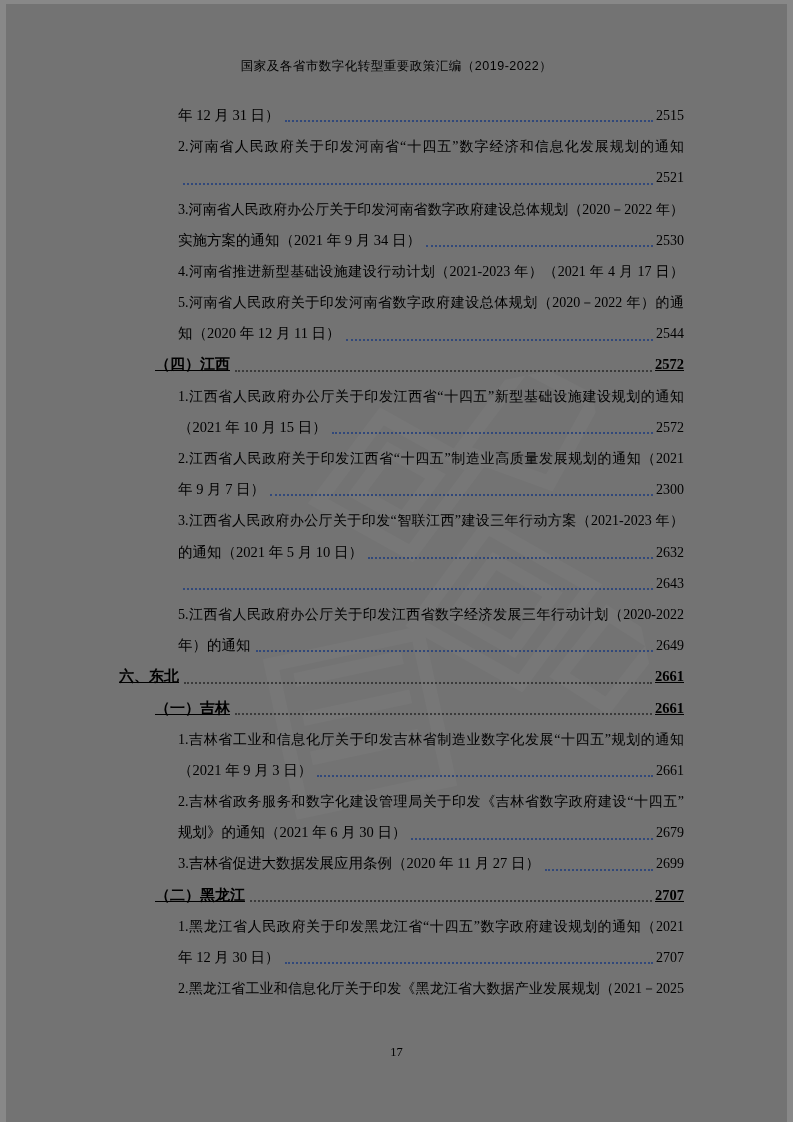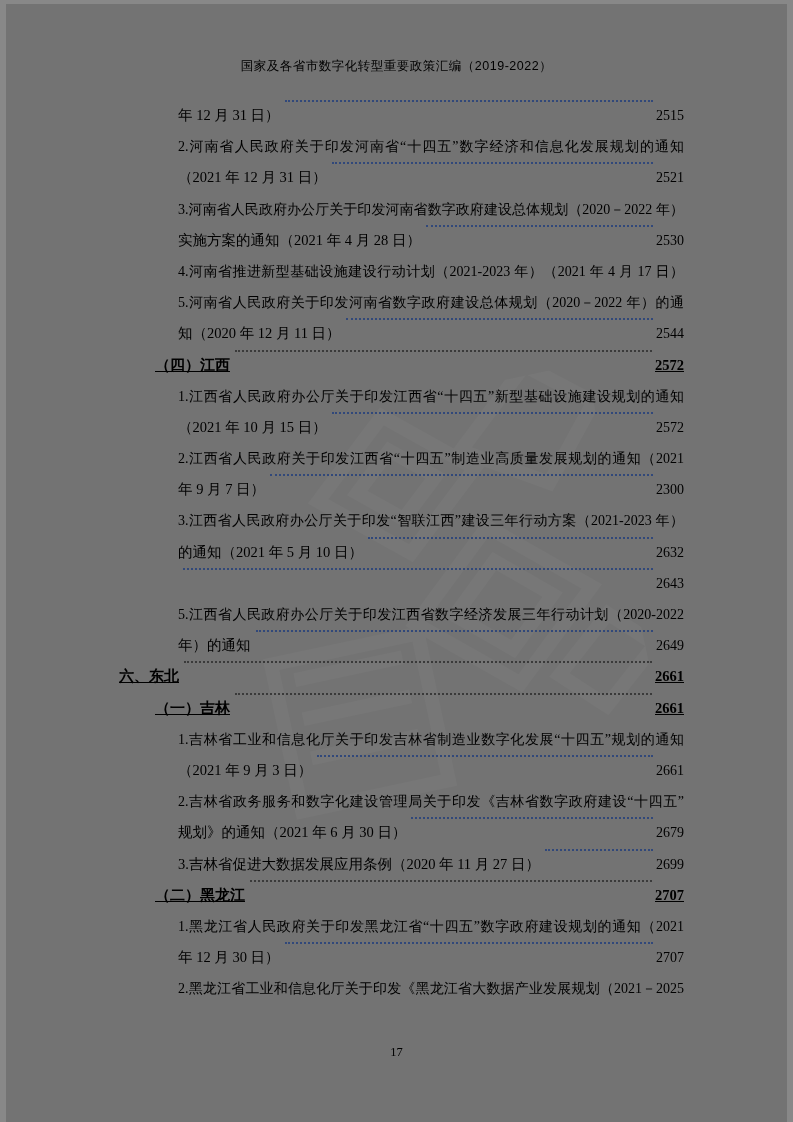--- a/index.html
+++ b/index.html
@@ -17,21 +17,21 @@
     position:absolute;left:235px;top:395px;width:390px;height:400px;
     transform:rotate(-12deg);opacity:0.10;pointer-events:none;
   }
   .toc{
     position:absolute;left:113px;top:96px;width:565px;
   }
   .toc-row{
     height:31.2px;line-height:31.2px;font-size:14.5px;
     overflow:hidden;
   }
-  .toc-row.flexrow{display:flex;align-items:flex-start;white-space:nowrap;}
+  .toc-row.flexrow{display:flex;align-items:flex-end;white-space:nowrap;}
   .toc-row.fillrow{text-align:justify;text-align-last:justify;white-space:normal;font-size:14px;}
   .toc-row .entry-text{white-space:nowrap;}
   .toc-row.fillrow .entry-text{white-space:normal;}
   .i1{padding-left:0;}
   .i2{padding-left:36px;}
   .i3{padding-left:59px;}
   .leader{flex:1 1 auto;border-bottom:2px dotted #31487a;margin:0 3px 9px 5px;min-width:8px;}
   .boldrow{font-weight:bold;font-size:15px;text-decoration:underline;}
   .boldrow .leader{border-bottom-color:#3a3a3a;}
   .pagenum{white-space:nowrap;font-size:14px;}
@@ -62,27 +62,26 @@
   </svg>
 
   <div class="toc" id="toc-container">
       <div class="toc-row i3 flexrow">
         <span class="entry-text">年 12 月 31 日）</span>
         <span class="leader"></span>
         <span class="pagenum">2515</span>
       </div>
       <div class="toc-row i3 fillrow"><span class="entry-text">2.河南省人民政府关于印发河南省“十四五”数字经济和信息化发展规划的通知</span></div>
       <div class="toc-row i3 flexrow">
-        <span class="entry-text">（2021 年 12 月 31 日）</span>
         <span class="leader"></span>
         <span class="pagenum">2521</span>
       </div>
       <div class="toc-row i3 fillrow"><span class="entry-text">3.河南省人民政府办公厅关于印发河南省数字政府建设总体规划（2020－2022 年）</span></div>
       <div class="toc-row i3 flexrow">
-        <span class="entry-text">实施方案的通知（2021 年 4 月 28 日）</span>
+        <span class="entry-text">实施方案的通知（2021 年 9 月 34 日）</span>
         <span class="leader"></span>
         <span class="pagenum">2530</span>
       </div>
       <div class="toc-row i3 fillrow"><span class="entry-text">4.河南省推进新型基础设施建设行动计划（2021-2023 年）（2021 年 4 月 17 日）</span></div>
       <div class="toc-row i3 fillrow"><span class="entry-text">5.河南省人民政府关于印发河南省数字政府建设总体规划（2020－2022 年）的通</span></div>
       <div class="toc-row i3 flexrow">
         <span class="entry-text">知（2020 年 12 月 11 日）</span>
         <span class="leader"></span>
         <span class="pagenum">2544</span>
       </div>

